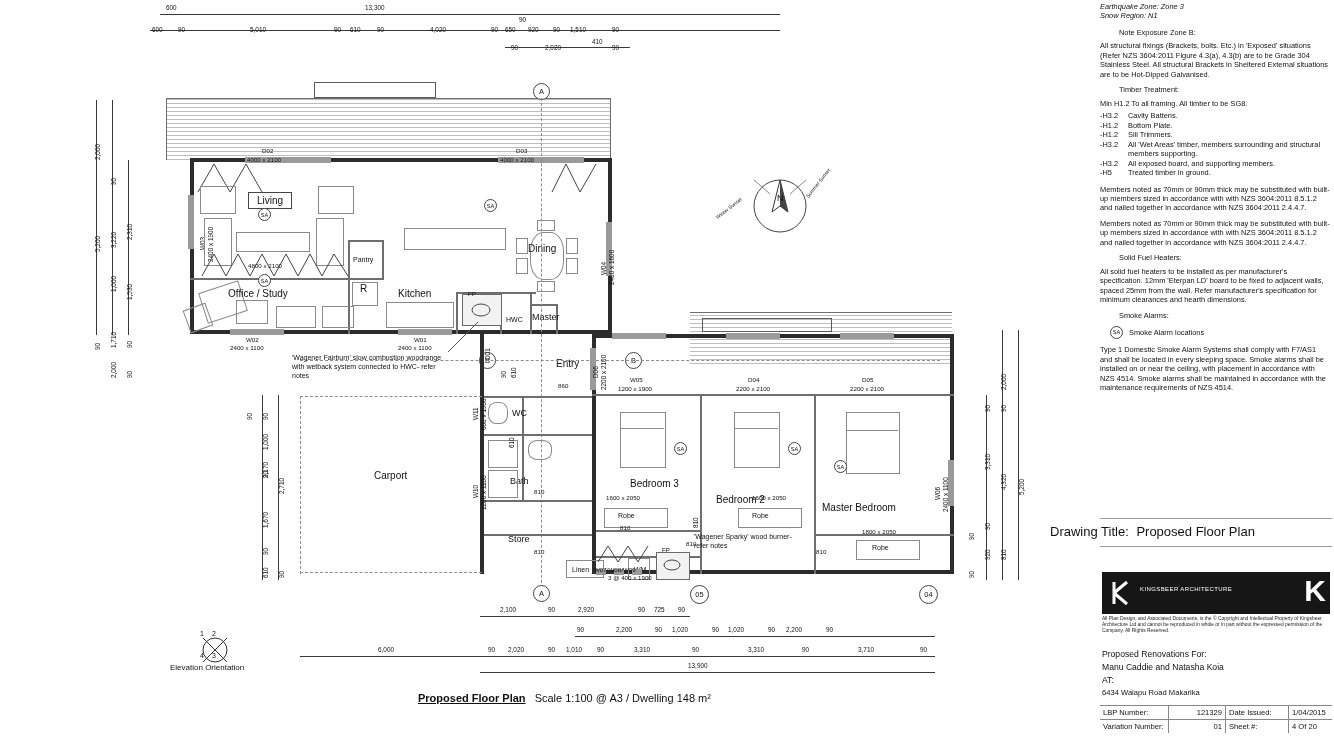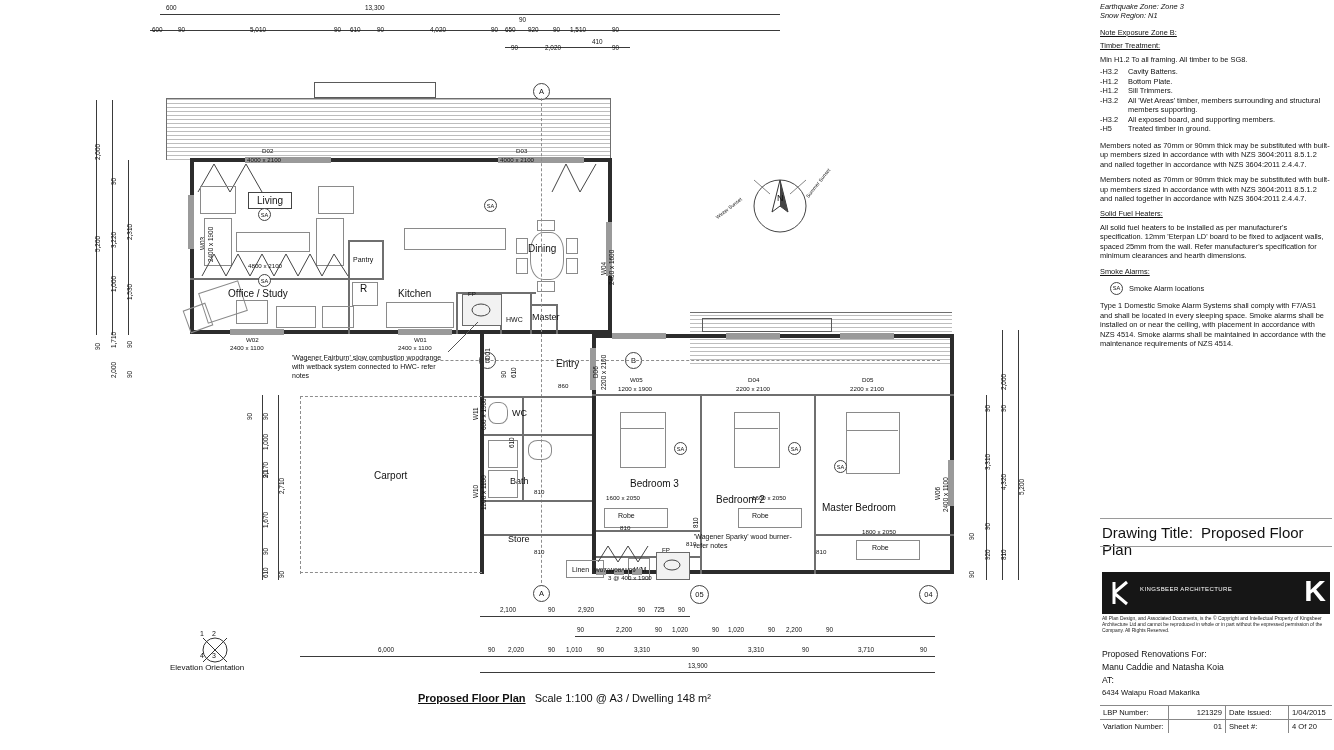--- a/index.html
+++ b/index.html
@@ -4,21 +4,21 @@
 <style>
   html,body{margin:0;padding:0;}
   body{
     width:1334px;height:750px;background:#ffffff;
     font-family:"Liberation Sans", sans-serif;
     color:#111;overflow:hidden;position:relative;
   }
   .plan{position:absolute;left:0;top:0;width:1090px;height:750px;}
   .panel{position:absolute;left:1096px;top:0;width:238px;height:750px;font-size:7.4px;line-height:1.28;color:#111;}
   .panel .hdr{font-style:italic;}
-  .panel u, .ul{text-decoration:underline;}
+  .panel u, .ul{margin-left:19px;}
   .panel p{margin:0 0 6px 0;}
   .panel .tight{margin:0;}
   .ind{display:flex;gap:4px;}
   .ind .k{width:24px;flex:0 0 24px;}
   .ind .v{flex:1 1 auto;}
 
   
   .wall{position:absolute;background:#2c2c2c;}
   .thin{position:absolute;background:#6f6f6f;}
   .lt{position:absolute;background:#9a9a9a;}
@@ -32,21 +32,21 @@
   .dimline{position:absolute;background:#3a3a3a;height:1px;}
   .dimlinev{position:absolute;background:#3a3a3a;width:1px;}
   .box{position:absolute;border:1px solid #5a5a5a;background:transparent;}
   .boxfill{position:absolute;border:1px solid #6a6a6a;background:#f2f2f2;}
   .hatch{position:absolute;background:repeating-linear-gradient(0deg,#bdbdbd 0 1px,transparent 1px 4px);}
   .circlab{position:absolute;width:15px;height:15px;border:1px solid #444;border-radius:50%;font-size:7.5px;display:flex;align-items:center;justify-content:center;background:#fff;}
   .sa{position:absolute;width:11px;height:11px;border:1px solid #444;border-radius:50%;font-size:5.6px;display:flex;align-items:center;justify-content:center;background:#fff;color:#111;}
   .title{position:absolute;font-size:11px;}
 
   
-  .drawtitle{position:absolute;left:1102px;top:524px;width:228px;font-size:15px;}
+  .drawtitle{position:absolute;left:1050px;top:524px;width:228px;font-size:13px;}
   .divline{position:absolute;background:#9a9a9a;height:1px;}
   .logo{position:absolute;left:1102px;top:572px;width:228px;height:42px;background:#161616;}
   .logo .k{position:absolute;left:8px;top:7px;width:26px;height:28px;}
   .logo .ktext{position:absolute;left:38px;top:14px;color:#fff;font-size:6px;letter-spacing:.4px;}
   .logo .kbig{position:absolute;right:6px;top:2px;color:#fff;font-size:30px;font-weight:bold;letter-spacing:-2px;}
   .copy{position:absolute;left:1102px;top:616px;width:228px;font-size:4.9px;line-height:1.25;color:#222;}
   .client{position:absolute;left:1102px;top:648px;width:228px;font-size:8.6px;line-height:1.5;}
   .tbl{position:absolute;left:1100px;top:705px;width:232px;border-top:1px solid #888;font-size:7.6px;}
   .tbl .r{display:flex;border-bottom:1px solid #888;}
   .tbl .c{padding:2px 3px;border-right:1px solid #888;}
@@ -430,20 +430,21 @@
     <span style="margin-left:6px;">Scale 1:100 @ A3 / Dwelling 148 m²</span>
   </div>
 </div>
 
 <div class="panel">
   <div style="padding:2px 4px 0 4px;">
     <div class="hdr">Earthquake Zone: Zone 3</div>
     <div class="hdr" style="margin-bottom:7px;">Snow Region: N1</div>
 
     <div class="ul" style="margin-bottom:4px;">Note Exposure Zone B:</div>
+    <p>All structural fixings (Brackets, bolts. Etc.) in 'Exposed' situations (Refer NZS 3604:2011 Figure 4.3(a), 4.3(b) are to be Grade 304 Stainless Steel. All structural Brackets in Sheltered External situations are to be Hot-Dipped Galvanised.</p>
 
     <div class="ul" style="margin-bottom:4px;">Timber Treatment:</div>
     <p class="tight" style="margin-bottom:3px;">Min H1.2 To all framing. All timber to be SG8.</p>
 
     <div class="ind">
         <span class="k">-H3.2</span>
         <span class="v">Cavity Battens.</span>
       </div>
     <div class="ind">
         <span class="k">-H1.2</span>

